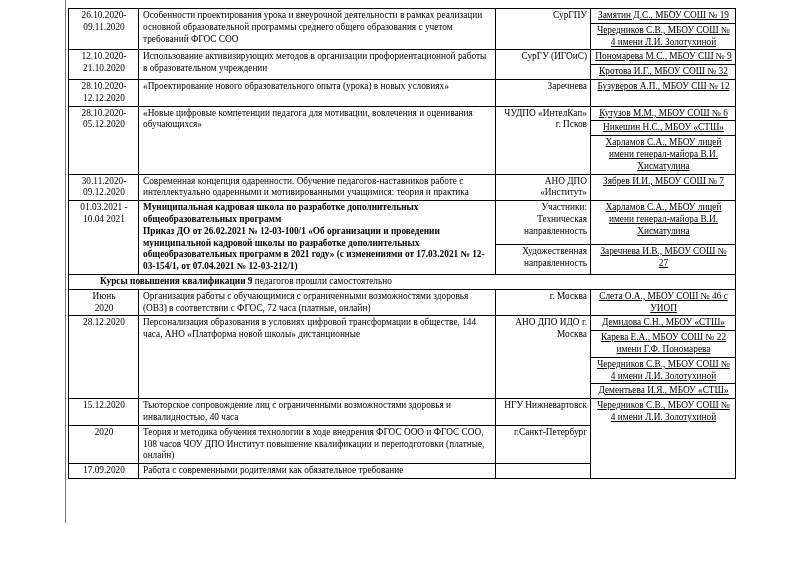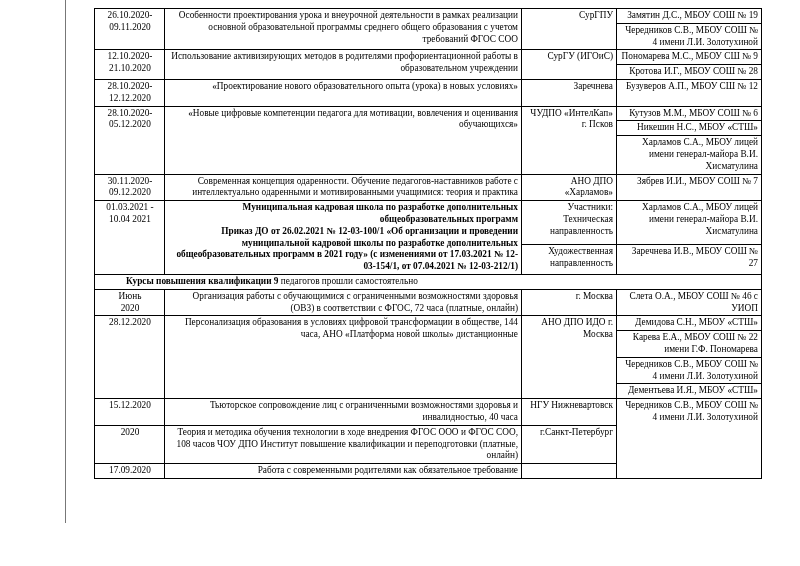--- a/index.html
+++ b/index.html
@@ -26,40 +26,40 @@
   .page-frame-left {
     position: absolute;
     left: 65px;
     top: 0px;
     width: 1px;
     height: 523px;
     background: #777;
   }
   .doc-table {
     position: absolute;
-    left: 94px;
+    left: 68px;
     top: 8px;
     width: 659px;
     border-collapse: collapse;
     table-layout: fixed;
     font-size: 9.3px;
     line-height: 1.27;
   }
   .doc-table td {
     border: 1px solid #000;
     padding: 1px 3px 1px 4px;
     vertical-align: top;
     word-wrap: break-word;
     overflow-wrap: break-word;
     hyphens: none;
   }
   .c-date   { width: 70px;  text-align: center; }
-  .c-topic  { width: 357px; text-align: right; }
+  .c-topic  { width: 357px; text-align: left; }
   .c-org    { width: 95px;  text-align: right; }
-  .c-person { width: 145px; text-align: right; }
+  .c-person { width: 145px; text-align: center; text-decoration: underline; }
 
   .section-row td {
     text-align: left;
     padding-left: 6px;
   }
   .section-row b { font-weight: bold; padding-left: 25px; }
 </style>
 </head>
 <body>
 
@@ -83,26 +83,26 @@
         <td class="c-org" rowspan="2">СурГПУ</td>
         <td class="c-person">Замятин Д.С., МБОУ СОШ № 19</td>
       </tr>
       <tr>
         <td class="c-person">Чередников С.В., МБОУ СОШ № 4 имени Л.И. Золотухиной</td>
       </tr>
 
       <tr>
         <td class="c-date" rowspan="2" style="white-space: pre-line;">12.10.2020-
 21.10.2020</td>
-        <td class="c-topic" rowspan="2">Использование активизирующих методов в родителями профориентационной работы в образовательном учреждении</td>
+        <td class="c-topic" rowspan="2">Использование активизирующих методов в организации профориентационной работы в образовательном учреждении</td>
         <td class="c-org" rowspan="2">СурГУ (ИГОиС)</td>
         <td class="c-person">Пономарева М.С., МБОУ СШ № 9</td>
       </tr>
       <tr>
-        <td class="c-person">Кротова И.Г., МБОУ СОШ № 28</td>
+        <td class="c-person">Кротова И.Г., МБОУ СОШ № 32</td>
       </tr>
 
       <tr>
         <td class="c-date" style="white-space: pre-line;">28.10.2020-
 12.12.2020</td>
         <td class="c-topic">«Проектирование нового образовательного опыта (урока) в новых условиях»</td>
         <td class="c-org">Заречнева</td>
         <td class="c-person">Бузуверов А.П., МБОУ СШ № 12</td>
       </tr>
 
@@ -117,21 +117,21 @@
         <td class="c-person">Никешин Н.С., МБОУ «СТШ»</td>
       </tr>
       <tr>
         <td class="c-person">Харламов С.А., МБОУ лицей имени генерал-майора В.И. Хисматулина</td>
       </tr>
 
       <tr>
         <td class="c-date" style="white-space: pre-line;">30.11.2020-
 09.12.2020</td>
         <td class="c-topic">Современная концепция одаренности. Обучение педагогов-наставников работе с интеллектуально одаренными и мотивированными учащимися: теория и практика</td>
-        <td class="c-org">АНО ДПО «Харламов»</td>
+        <td class="c-org">АНО ДПО «Институт»</td>
         <td class="c-person">Зябрев И.И., МБОУ СОШ № 7</td>
       </tr>
 
       <tr>
         <td class="c-date" rowspan="2" style="white-space: pre-line;">01.03.2021 -
 10.04 2021</td>
         <td class="c-topic" rowspan="2" style="white-space: pre-line; font-weight: bold;">Муниципальная  кадровая школа по разработке дополнительных общеобразовательных программ
 Приказ ДО от 26.02.2021 № 12-03-100/1 «Об организации и проведении муниципальной кадровой школы по разработке дополнительных общеобразовательных программ в 2021 году» (с изменениями от 17.03.2021 № 12-03-154/1, от 07.04.2021 № 12-03-212/1)</td>
         <td class="c-org">Участники: Техническая направленность</td>
         <td class="c-person">Харламов С.А., МБОУ лицей имени генерал-майора В.И. Хисматулина</td>

